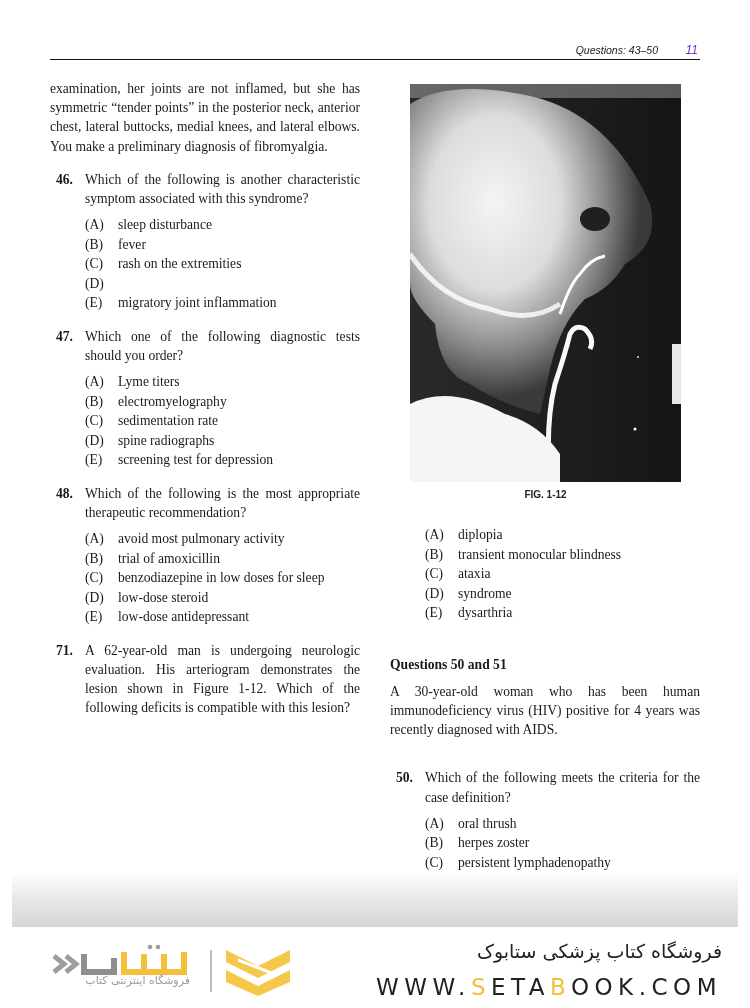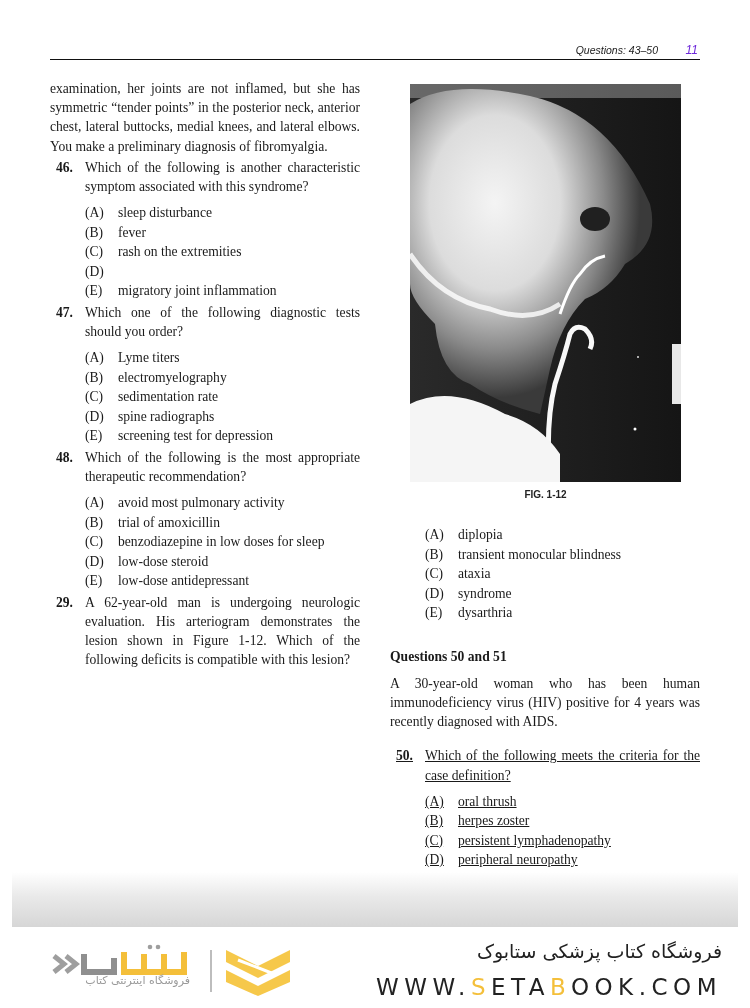--- a/index.html
+++ b/index.html
@@ -10,21 +10,21 @@
 
   .running-head { position: absolute; left: 50px; top: 44px; width: 650px; height: 16px; border-bottom: 1.5px solid #111; }
   .running-head .hdr-text { position: absolute; right: 42px; top: 0; font-family: "Liberation Sans", sans-serif; font-style: italic; font-size: 10.5px; color: #222; }
   .running-head .pg-num { position: absolute; right: 2px; top: -1px; font-family: "Liberation Sans", sans-serif; font-style: italic; font-size: 12px; color: #6d28d9; }
 
   .col { position: absolute; font-size: 13.6px; line-height: 19.2px; }
   .col-left { left: 50px; top: 79px; width: 310px; }
   .col-right { left: 390px; top: 525px; width: 310px; }
 
   .para { text-align: justify; }
-  .question { margin-top: 2px; }
+  .question { margin-top: 14px; }
   .q-stem { display: flex; }
   .q-num { font-weight: bold; width: 35px; flex: none; padding-left: 6px; }
   .q-text { flex: 1; text-align: justify; }
   .options { margin-top: 7px; padding-left: 35px; }
   .option { display: flex; height: 19.5px; }
   .opt-letter { width: 33px; flex: none; }
   .opt-text { flex: 1; }
 
   .figure { position: absolute; left: 410px; top: 84px; width: 271px; height: 398px; background: #222; overflow: hidden; }
   .fig-caption { position: absolute; left: 410px; top: 489px; width: 271px; text-align: center; font-family: "Liberation Sans", sans-serif; font-weight: bold; font-size: 10px; color: #222; }
@@ -139,21 +139,21 @@
           </div>
         <div class="option">
             <span class="opt-letter">(E)</span>
             <span class="opt-text">low-dose antidepressant</span>
           </div>
       </div>
     </div>
 
     <div class="question">
       <div class="q-stem">
-        <span class="q-num">29.</span>
+        <span class="q-num">71.</span>
         <span class="q-text">A 62-year-old man is undergoing neurologic evaluation. His arteriogram demonstrates the lesion shown in Figure 1-12. Which of the following deficits is compatible with this lesion?</span>
       </div>
     </div>
   </div>
 
   <div class="figure">
     <svg width="271" height="398" viewBox="0 0 271 398">
       <defs>
         <radialGradient id="skullG" cx="35%" cy="35%" r="60%">
           <stop offset="0%" stop-color="#f4f4f4"></stop>
@@ -198,26 +198,26 @@
       <div class="option">
           <span class="opt-letter">(D)</span>
           <span class="opt-text">syndrome</span>
         </div>
       <div class="option">
           <span class="opt-letter">(E)</span>
           <span class="opt-text">dysarthria</span>
         </div>
     </div>
 
-    <div style="margin-top: 24px;">
+    <div style="margin-top: 32px;">
       <div class="section-head">Questions 50 and 51</div>
       <p class="para">A 30-year-old woman who has been human immunodeficiency virus (HIV) positive for 4 years was recently diagnosed with AIDS.</p>
     </div>
 
-    <div class="question" style="margin-top: 15px; text-decoration: underline;">
+    <div class="question" style="margin-top: 29px;">
       <div class="q-stem">
         <span class="q-num">50.</span>
         <span class="q-text">Which of the following meets the criteria for the case definition?</span>
       </div>
       <div class="options">
         <div class="option">
             <span class="opt-letter">(A)</span>
             <span class="opt-text">oral thrush</span>
           </div>
         <div class="option">

